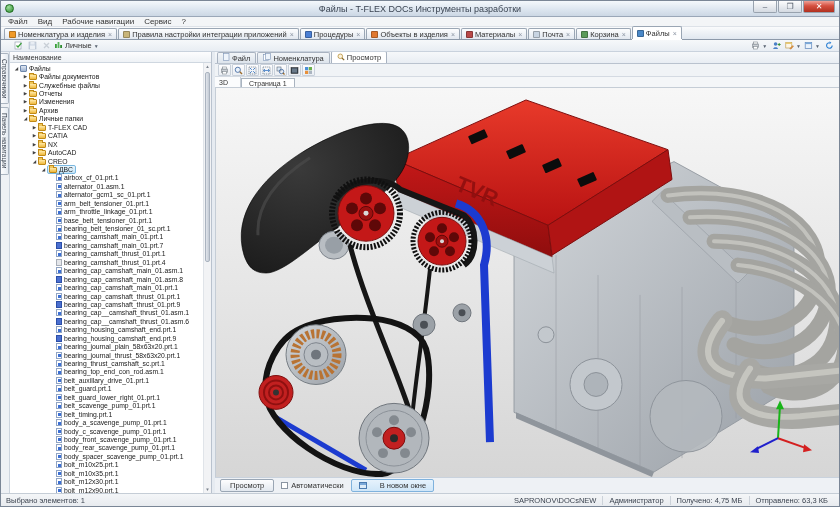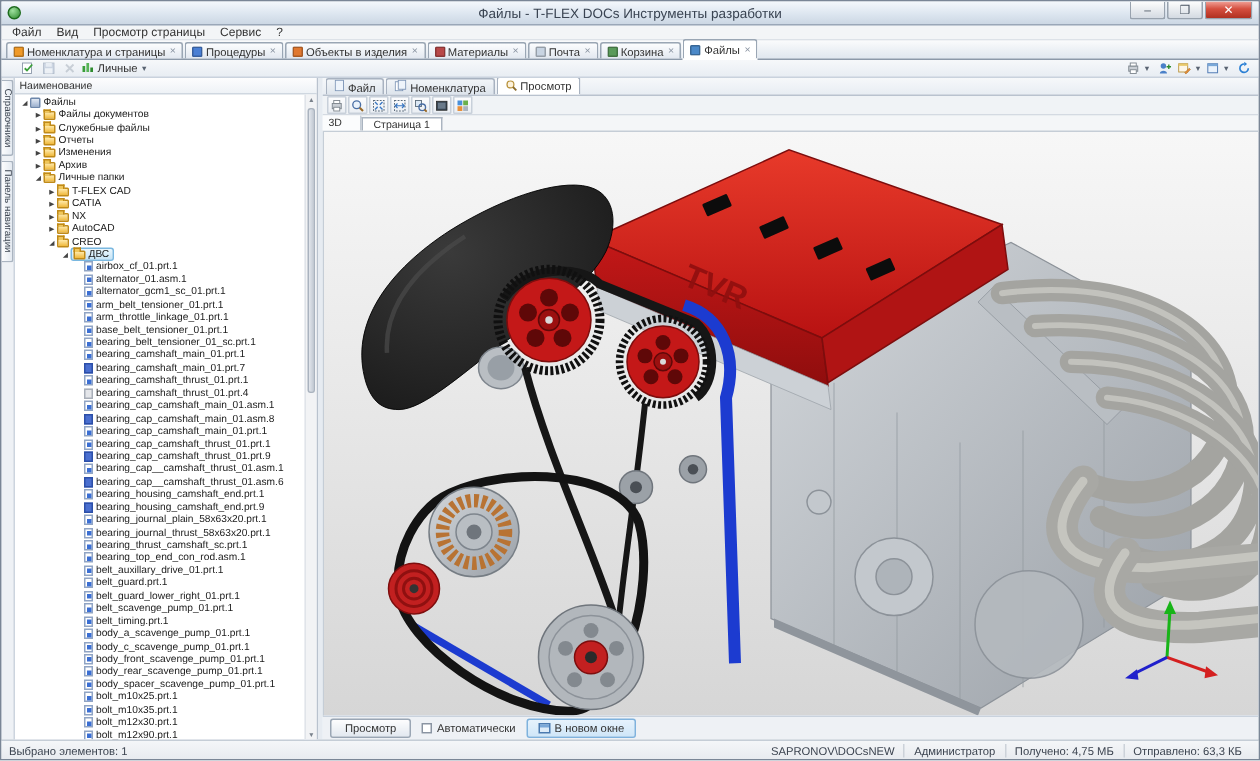--- a/index.html
+++ b/index.html
@@ -65,21 +65,21 @@
   .pv-btn { width:13px; height:12px; display:flex; align-items:center; justify-content:center; border:1px solid #c8d0da; background:linear-gradient(#fdfdfe,#eaeef3); border-radius:1px; }
   .page-tabs { height:11px; flex:none; background:#f4f6f8; border-bottom:1px solid #c5cdd6; display:flex; align-items:stretch; font-size:7px; color:#333; }
   .page-mode { width:26px; flex:none; border-right:1px solid #c5cdd6; display:flex; align-items:center; padding-left:4px; background:#fbfcfd; }
   .page-tab { padding:0 7px; background:#fff; border:1px solid #aab4c0; border-bottom:none; margin-top:1px; display:flex; align-items:center; }
   .canvas { flex:1; position:relative; overflow:hidden; border-left:1px solid #c5cdd6; }
   .canvas svg { display:block; width:100%; height:100%; }
   .rp-footer { height:16px; flex:none; background:#eef1f5; border-top:1px solid #c9d2dd; display:flex; align-items:center; gap:7px; padding-left:5px; font-size:7.5px; color:#333; }
   .btn { background:linear-gradient(#fdfdfe,#e2e8ef); border:1px solid #9aa6b4; border-radius:2px; padding:1px 9px; font-size:7.5px; color:#333; }
   .chk-wrap { display:flex; align-items:center; gap:3px; }
   .chk { width:7px; height:7px; border:1px solid #8a94a2; background:#fff; display:inline-block; }
-  .toggle-active { background:linear-gradient(#e6f2fc,#cfe6f8); border:1px solid #7fb2dd; border-radius:2px; padding:1px 7px; display:flex; gap:3px; align-items:center; }
+  .toggle-active { background:linear-gradient(#e6f2fc,#cfe6f8); border:1px solid #7fb2dd; border-radius:2px; padding:1px 7px; display:flex; gap:13px; align-items:center; }
   .win-ico { width:8px; height:7px; border:1px solid #4a7ab0; background:#dcebf8; position:relative; }
   .win-ico::before { content:""; position:absolute; top:0; left:0; right:0; height:2px; background:#7aa8d8; }
 
   
   .statusbar { height:13px; flex:none; background:linear-gradient(#f4f6f8,#e8ebef); border-top:1px solid #c5cdd6; display:flex; align-items:center; font-size:7.5px; color:#3c4450; padding:0 5px; }
   .status-right { margin-left:auto; display:flex; align-items:center; }
   .seg { padding:0 6px; border-left:1px solid #ccd2d9; }
   .seg:first-child { border-left:none; }
 </style>
 </head>
@@ -93,29 +93,34 @@
     <div class="win-buttons" id="win-buttons">
         <div class="win-btn">–</div>
         <div class="win-btn">❐</div>
         <div class="win-btn close">✕</div>
       </div>
   </div>
 
   <div class="menubar" id="menubar">
       <span class="menu-item">Файл</span>
       <span class="menu-item">Вид</span>
-      <span class="menu-item">Просмотр страницы</span>
+      <span class="menu-item">Рабочие навигации</span>
       <span class="menu-item">Сервис</span>
       <span class="menu-item">?</span>
     </div>
 
   <div class="tabstrip" id="tabstrip">
       <div class="app-tab">
         <span class="tab-ico" style="background: rgb(240, 154, 40);"></span>
-        <span>Номенклатура и страницы</span>
+        <span>Номенклатура и изделия</span>
+        <span class="tab-close">×</span>
+      </div>
+      <div class="app-tab">
+        <span class="tab-ico" style="background: rgb(200, 180, 120);"></span>
+        <span>Правила настройки интеграции приложений</span>
         <span class="tab-close">×</span>
       </div>
       <div class="app-tab">
         <span class="tab-ico" style="background: rgb(74, 127, 212);"></span>
         <span>Процедуры</span>
         <span class="tab-close">×</span>
       </div>
       <div class="app-tab">
         <span class="tab-ico" style="background: rgb(224, 120, 48);"></span>
         <span>Объекты в изделия</span>

